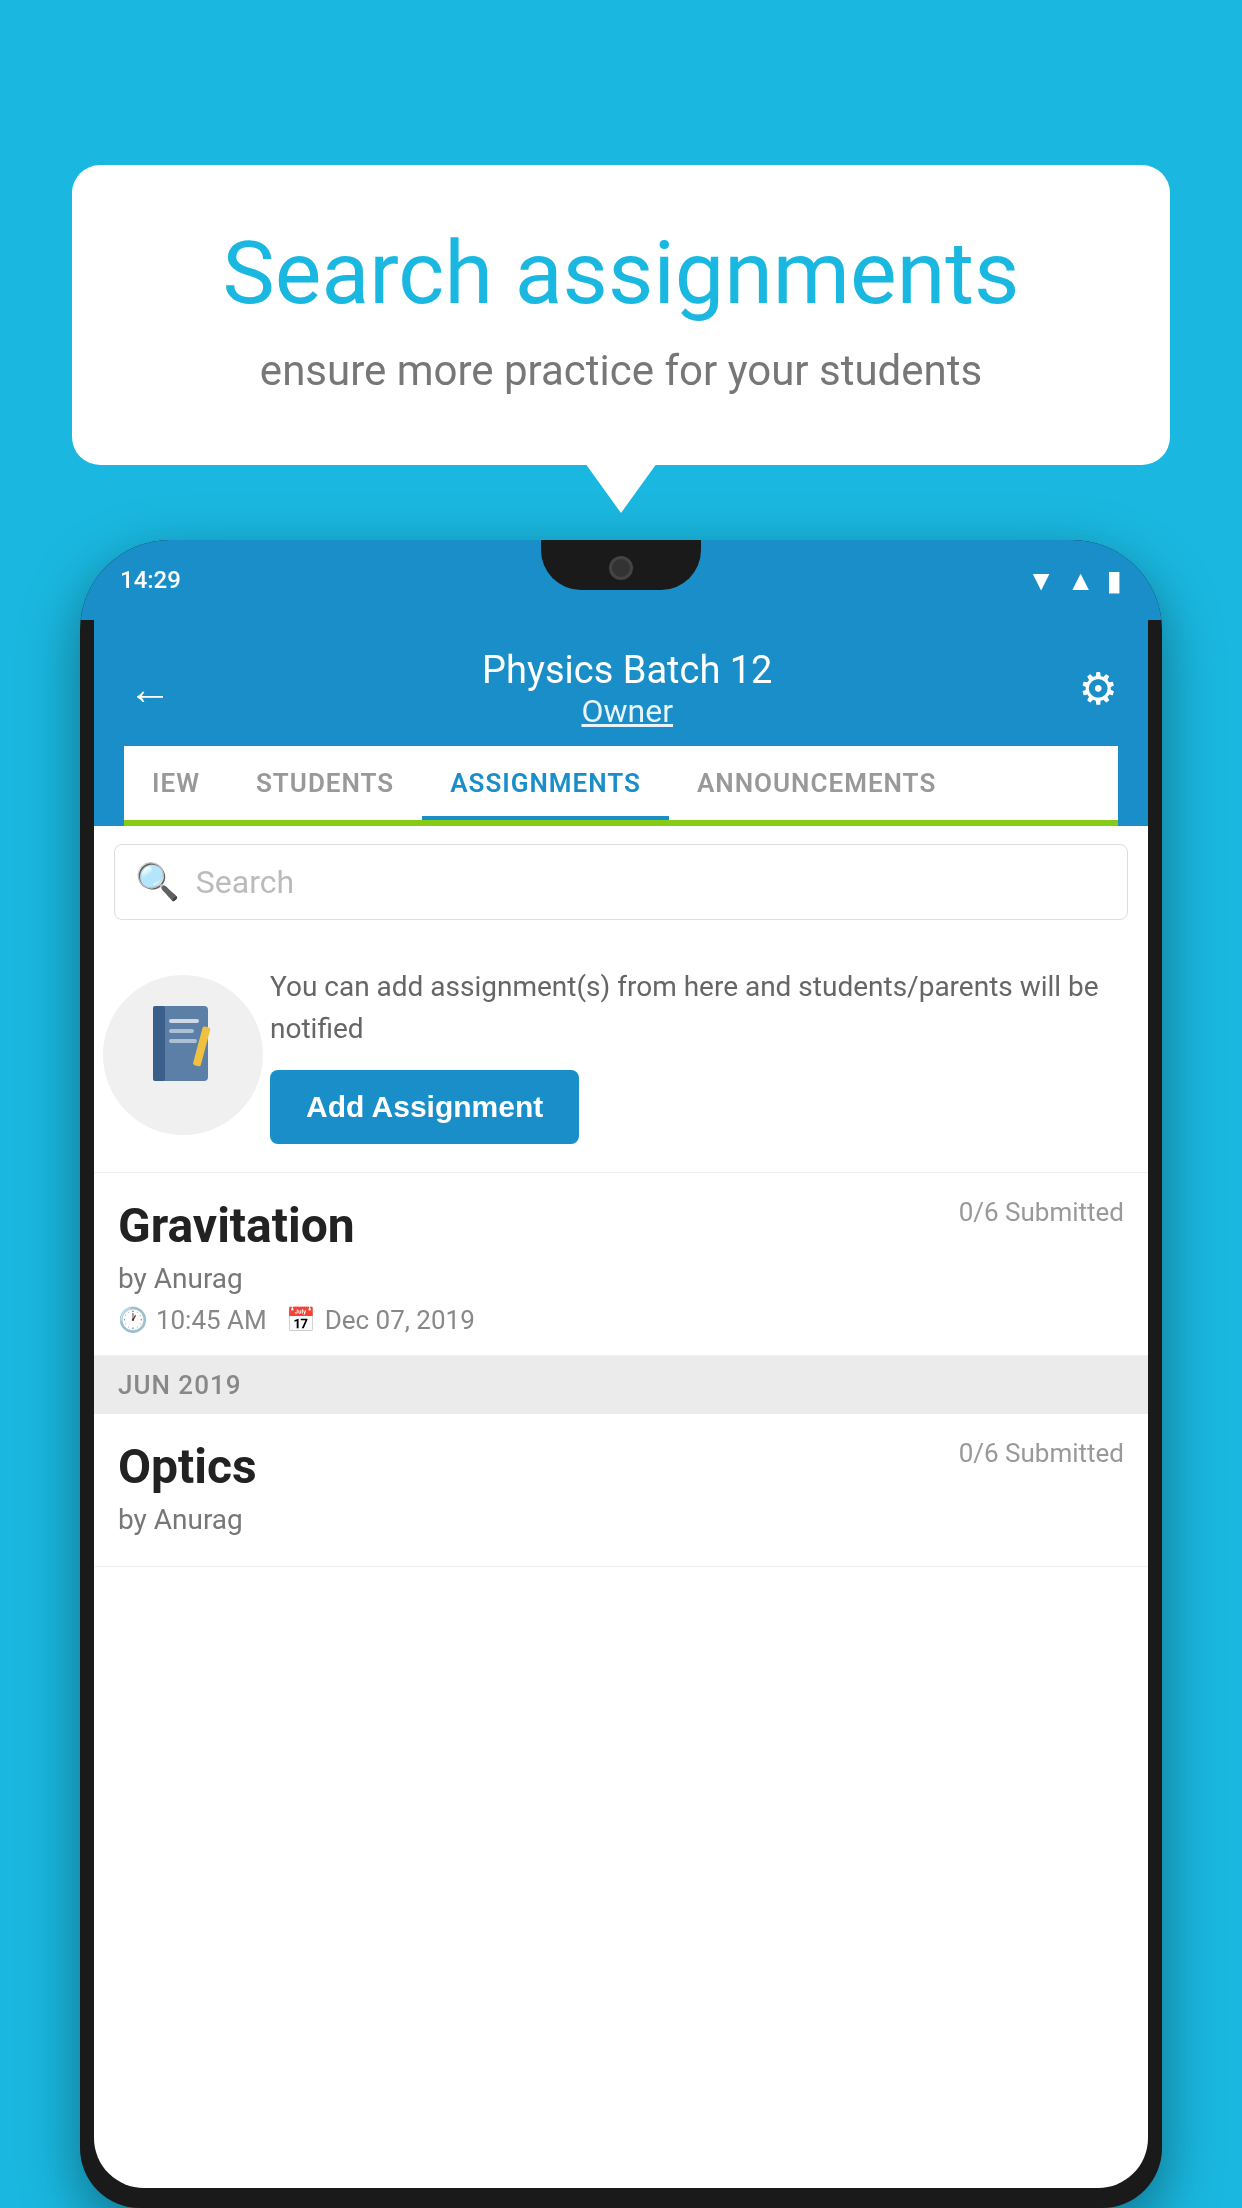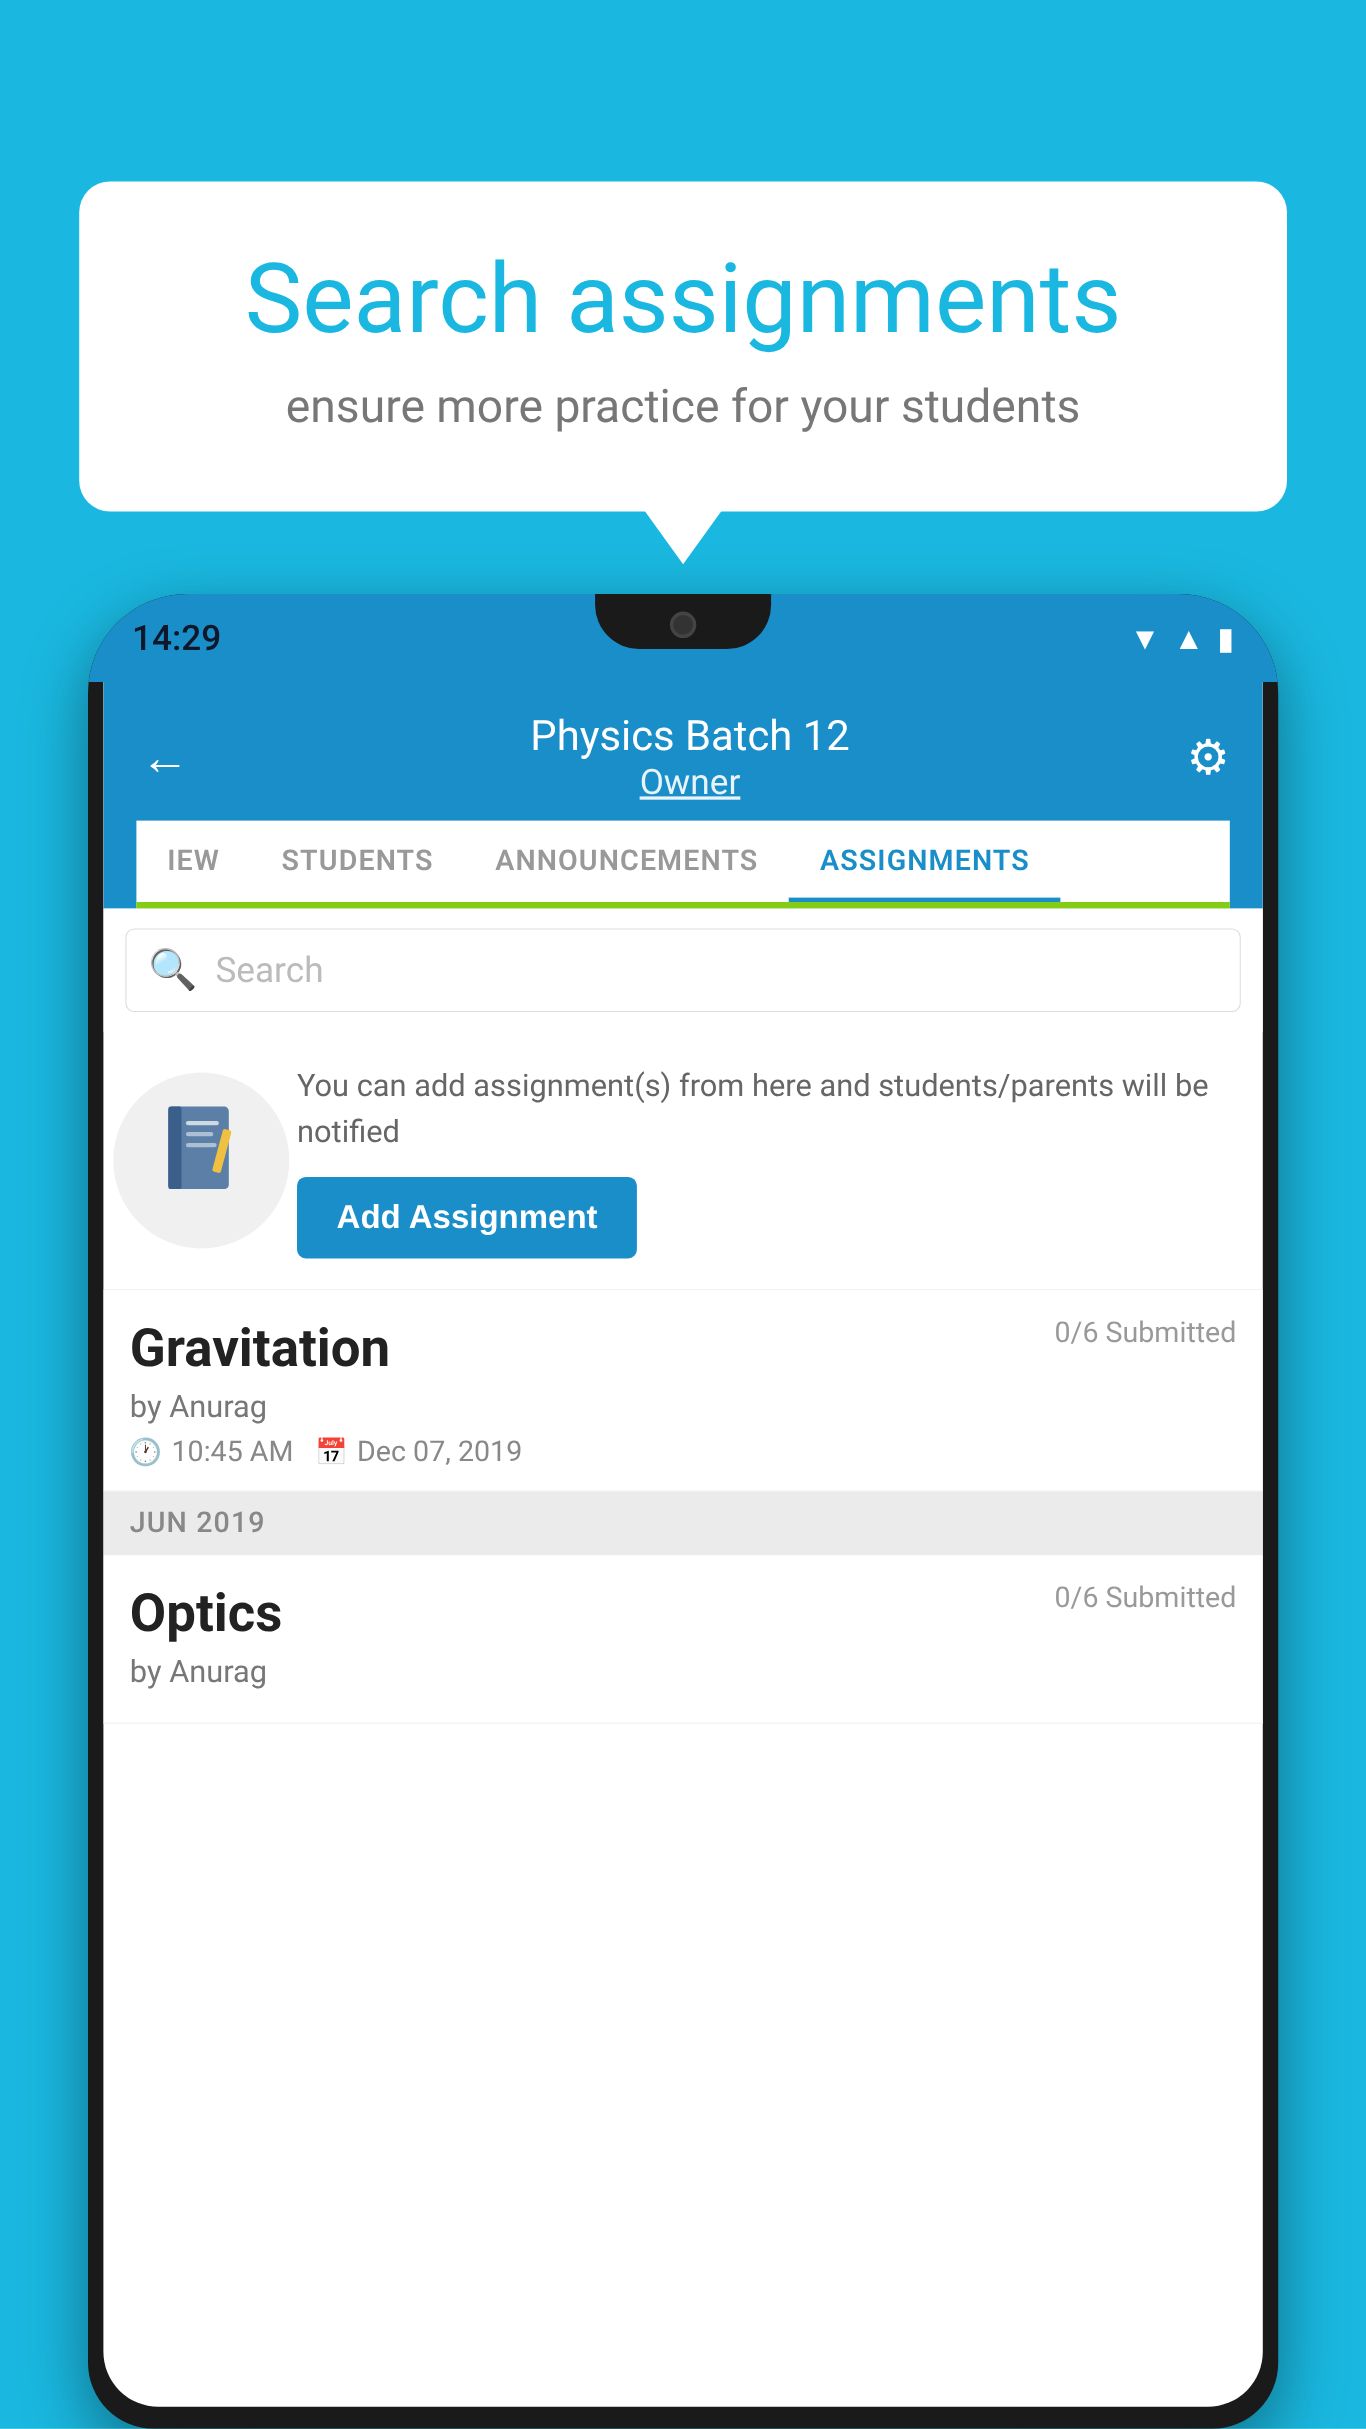--- a/index.html
+++ b/index.html
@@ -71,22 +71,22 @@
       right: 0;
       height: 80px;
       background: #1a8ec8;
       display: flex;
       align-items: center;
       justify-content: space-between;
       padding: 0 40px;
       z-index: 10;
     }
     .status-time {
-      color: #0f172a;
-      font-size: 32px;
+      color: #ffffff;
+      font-size: 24px;
       font-weight: 500;
     }
     .status-icons {
       display: flex;
       align-items: center;
       gap: 12px;
     }
     .status-icon {
       color: white;
       font-size: 28px;
@@ -346,25 +346,25 @@
         <span class="settings-btn">⚙</span>
       </div>
 
       <div class="tabs-bar">
         <div class="tab-item">
           <span>IEW</span>
         </div>
         <div class="tab-item">
           <span>STUDENTS</span>
         </div>
+        <div class="tab-item active">
+          <span>ASSIGNMENTS</span>
+        </div>
         <div class="tab-item">
           <span>ANNOUNCEMENTS</span>
-        </div>
-        <div class="tab-item active">
-          <span>ASSIGNMENTS</span>
         </div>
       </div>
     </div>
 
     <div class="search-container">
       <div class="search-bar">
         <span class="search-icon-el">🔍</span>
         <span class="search-input-text">Search</span>
       </div>
     </div>

